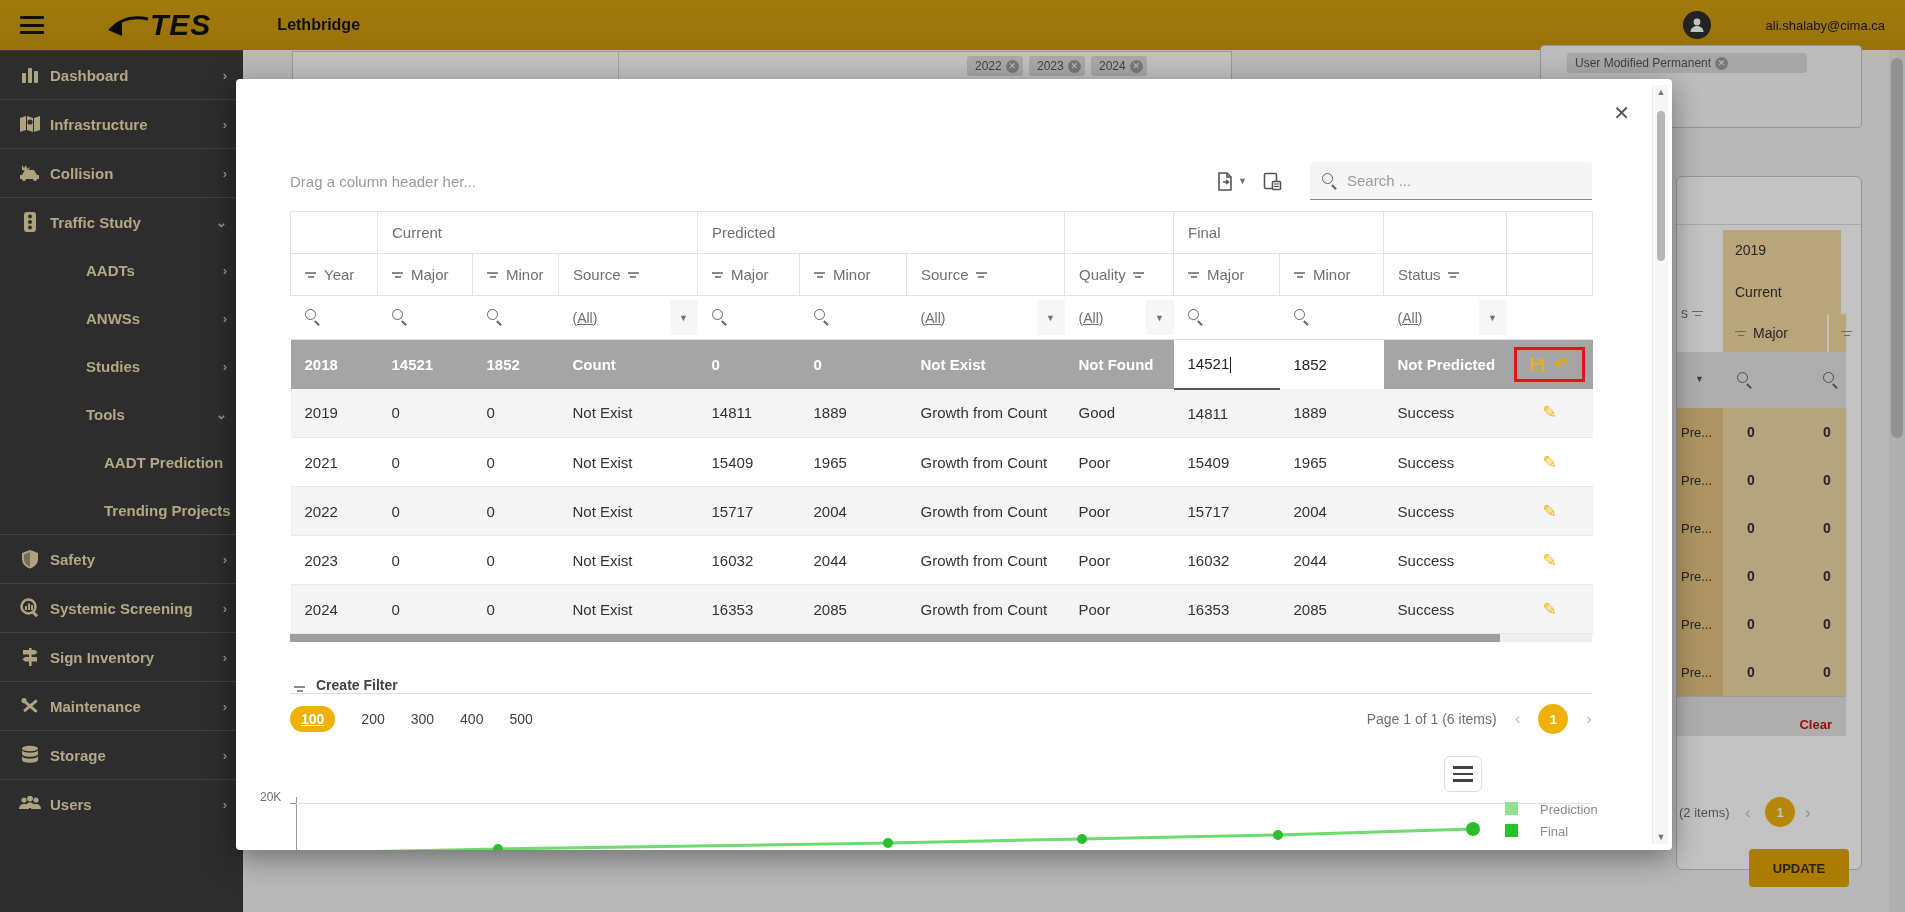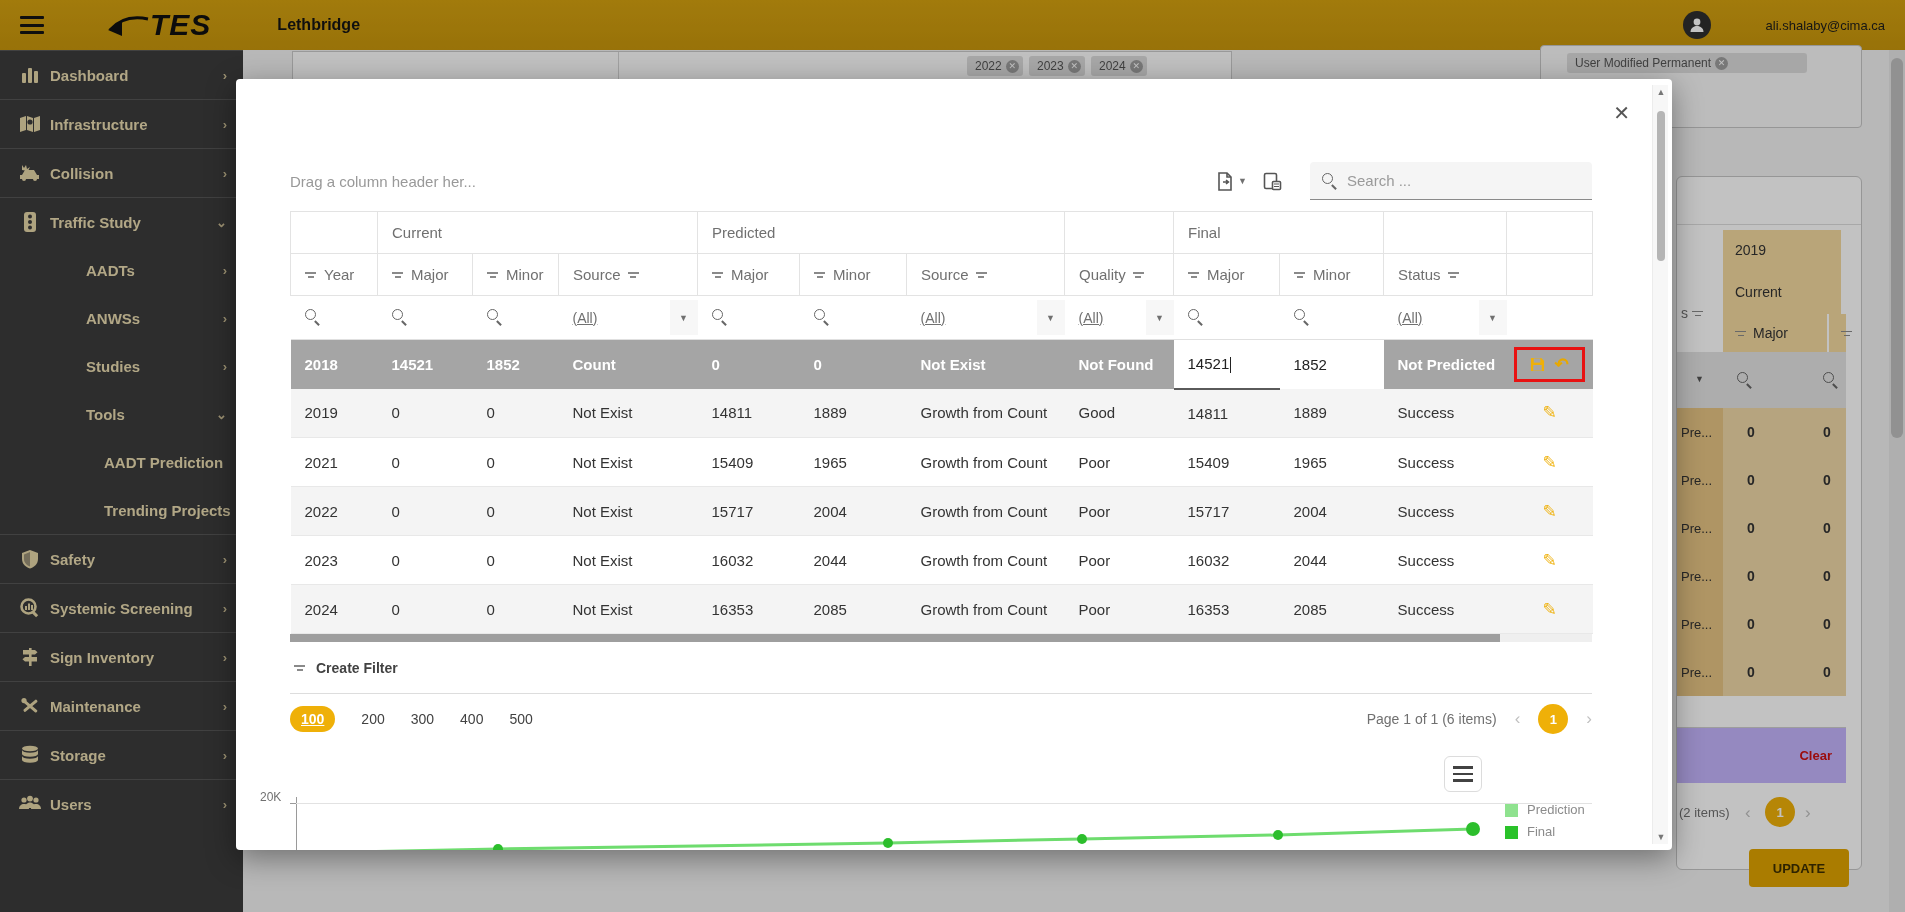--- a/index.html
+++ b/index.html
@@ -37,21 +37,21 @@
   .perm-panel .tag-pill { left:26px; top:7px; }
   
   .bg-card { position:absolute; left:1433px; top:126px; width:186px; height:694px; background:#ffffff; border:1px solid #c5c5c5; border-radius:6px; }
   .bg-card .topline { position:absolute; left:0; right:0; top:47px; height:1px; background:#dddddd; }
   .bg-colhdr { position:absolute; left:4px; top:128px; font-size:14px; color:#707070; display:flex; align-items:center; gap:4px; }
   .tcell { position:absolute; font-size:14px; color:#333; display:flex; align-items:center; padding-left:12px; }
   .tan1 { background:#f3d9a0; }
   .tan2 { background:#efd8a8; }
   .tan3 { background:#e6c484; }
   .bg-filter { position:absolute; left:0px; top:175px; width:169px; height:56px; background:#e4e4e4; }
-  .bg-foot { position:absolute; left:0; top:550px; width:169px; height:56px; background:#c4b5fd; border-top:1px solid #cfcfcf; }
+  .bg-foot { position:absolute; left:0; top:519px; width:169px; height:40px; background:#e5e5e5; border-top:1px solid #cfcfcf; }
   .clear-link { position:absolute; right:14px; top:20px; color:#cc1111; font-weight:bold; font-size:13px; }
   .bg-pager { position:absolute; left:0px; top:620px; width:186px; height:34px; font-size:13px; color:#707070; }
   .bg-circle { position:absolute; width:30px; height:30px; border-radius:50%; background:#efb008; color:#fff; font-size:13px; font-weight:bold; display:flex; align-items:center; justify-content:center; }
   .update-btn { position:absolute; left:72px; top:672px; width:100px; height:38px; background:#e0a400; border-radius:4px; color:#3d2f00; font-weight:bold; font-size:13px; display:flex; align-items:center; justify-content:center; }
   .page-scroll { position:absolute; right:0; top:0px; width:16px; height:862px; background:#e6e6e6; }
   .page-scroll .thumb { position:absolute; left:2px; top:8px; width:12px; height:380px; background:#bfbfbf; border-radius:6px; }
 
   
   .overlay { position:absolute; inset:0; background:rgba(0,0,0,0.24); z-index:5; }
   .modal { position:absolute; left:236px; top:79px; width:1436px; height:771px; background:#fff; border-radius:4px; box-shadow:0 8px 30px rgba(0,0,0,0.4); z-index:10; overflow:hidden; }
@@ -90,39 +90,39 @@
   tr.data.selected td.editor { background:#fff; color:#222; font-weight:normal; }
   td.editor-focus { border-bottom:2px solid #5a5a5a !important; }
   .tcaret { display:inline-block; width:1px; height:16px; background:#222; margin-left:1px; vertical-align:middle; }
   td.iconcell { text-align:center; padding-left:0 !important; }
   .redbox { display:inline-flex; align-items:center; gap:9px; border:3px solid #e81212; padding:6px 13px; background:transparent; }
   .undo-ic { font-size:17px; font-weight:bold; color:#e8a800; line-height:1; }
   .pencil { font-size:17px; color:#efb008; }
   .hscroll { height:8px; width:1302px; background:#efefef; position:relative; }
   .hscroll .thumb { position:absolute; left:0; top:0; height:8px; width:1210px; background:#9e9e9e; }
 
-  .cf-row { height:52px; display:flex; align-items:center; gap:10px; border-bottom:1px solid #ddd; padding-left:4px; font-size:14px; font-weight:bold; color:#424242; }
+  .cf-row { height:52px; display:flex; align-items:flex-end; gap:10px; border-bottom:1px solid #ddd; padding-left:4px; font-size:14px; font-weight:bold; color:#424242; }
   .pager-row { height:50px; display:flex; align-items:center; }
   .sizes { display:flex; align-items:center; gap:26px; }
   .size { font-size:14px; color:#424242; cursor:pointer; }
   .size.active { background:#efb008; color:#fff; font-weight:bold; border-radius:15px; padding:5px 11px;text-decoration:underline; }
   .pageinfo { margin-left:auto; font-size:14px; color:#707070; display:flex; align-items:center; gap:18px; }
   .pchev { color:#c0c0c0; font-size:17px; }
   .pcircle { width:30px; height:30px; border-radius:50%; background:#efb008; color:#fff; font-size:13px; font-weight:bold; display:flex; align-items:center; justify-content:center; }
 
   
   .chart-sec { position:relative; height:110px; }
   .menu-btn { position:absolute; left:1154px; top:12px; width:38px; height:36px; border:1px solid #dcdcdc; border-radius:6px; background:#fff; display:flex; flex-direction:column; justify-content:center; gap:4px; padding:0 8px; cursor:pointer; }
   .menu-btn span { height:2.5px; background:#424242; display:block; }
   .ytick { position:absolute; left:-30px; top:46px; font-size:12px; color:#707070; }
   .gridline { position:absolute; left:6px; right:0; top:59px; height:1px; background:#e2e2e2; }
   .yaxis { position:absolute; left:6px; top:53px; width:1px; height:58px; background:#9a9a9a; }
   .yaxistick { position:absolute; left:0px; top:59px; width:6px; height:1px; background:#9a9a9a; }
   .legend { position:absolute; left:1215px; top:58px; display:flex; flex-direction:column; gap:7px; font-size:13px; color:#8b8b8b; }
-  .leg-row { display:flex; align-items:flex-end; gap:9px; }
+  .leg-row { display:flex; align-items:flex-start; gap:22px; }
   .leg-sq { width:13px; height:13px; display:inline-block; }
 
   
   .m-scroll { position:absolute; right:4px; top:6px; bottom:6px; width:16px; background:#f7f7f7; border-left:1px solid #ececec; }
   .m-scroll .arr { position:absolute; left:0; width:16px; text-align:center; font-size:9px; color:#777; }
   .m-scroll .thumb { position:absolute; left:4px; width:8px; height:150px; top:26px; background:#b5b5b5; border-radius:4px; }
 </style>
 </head>
 <body>
 

